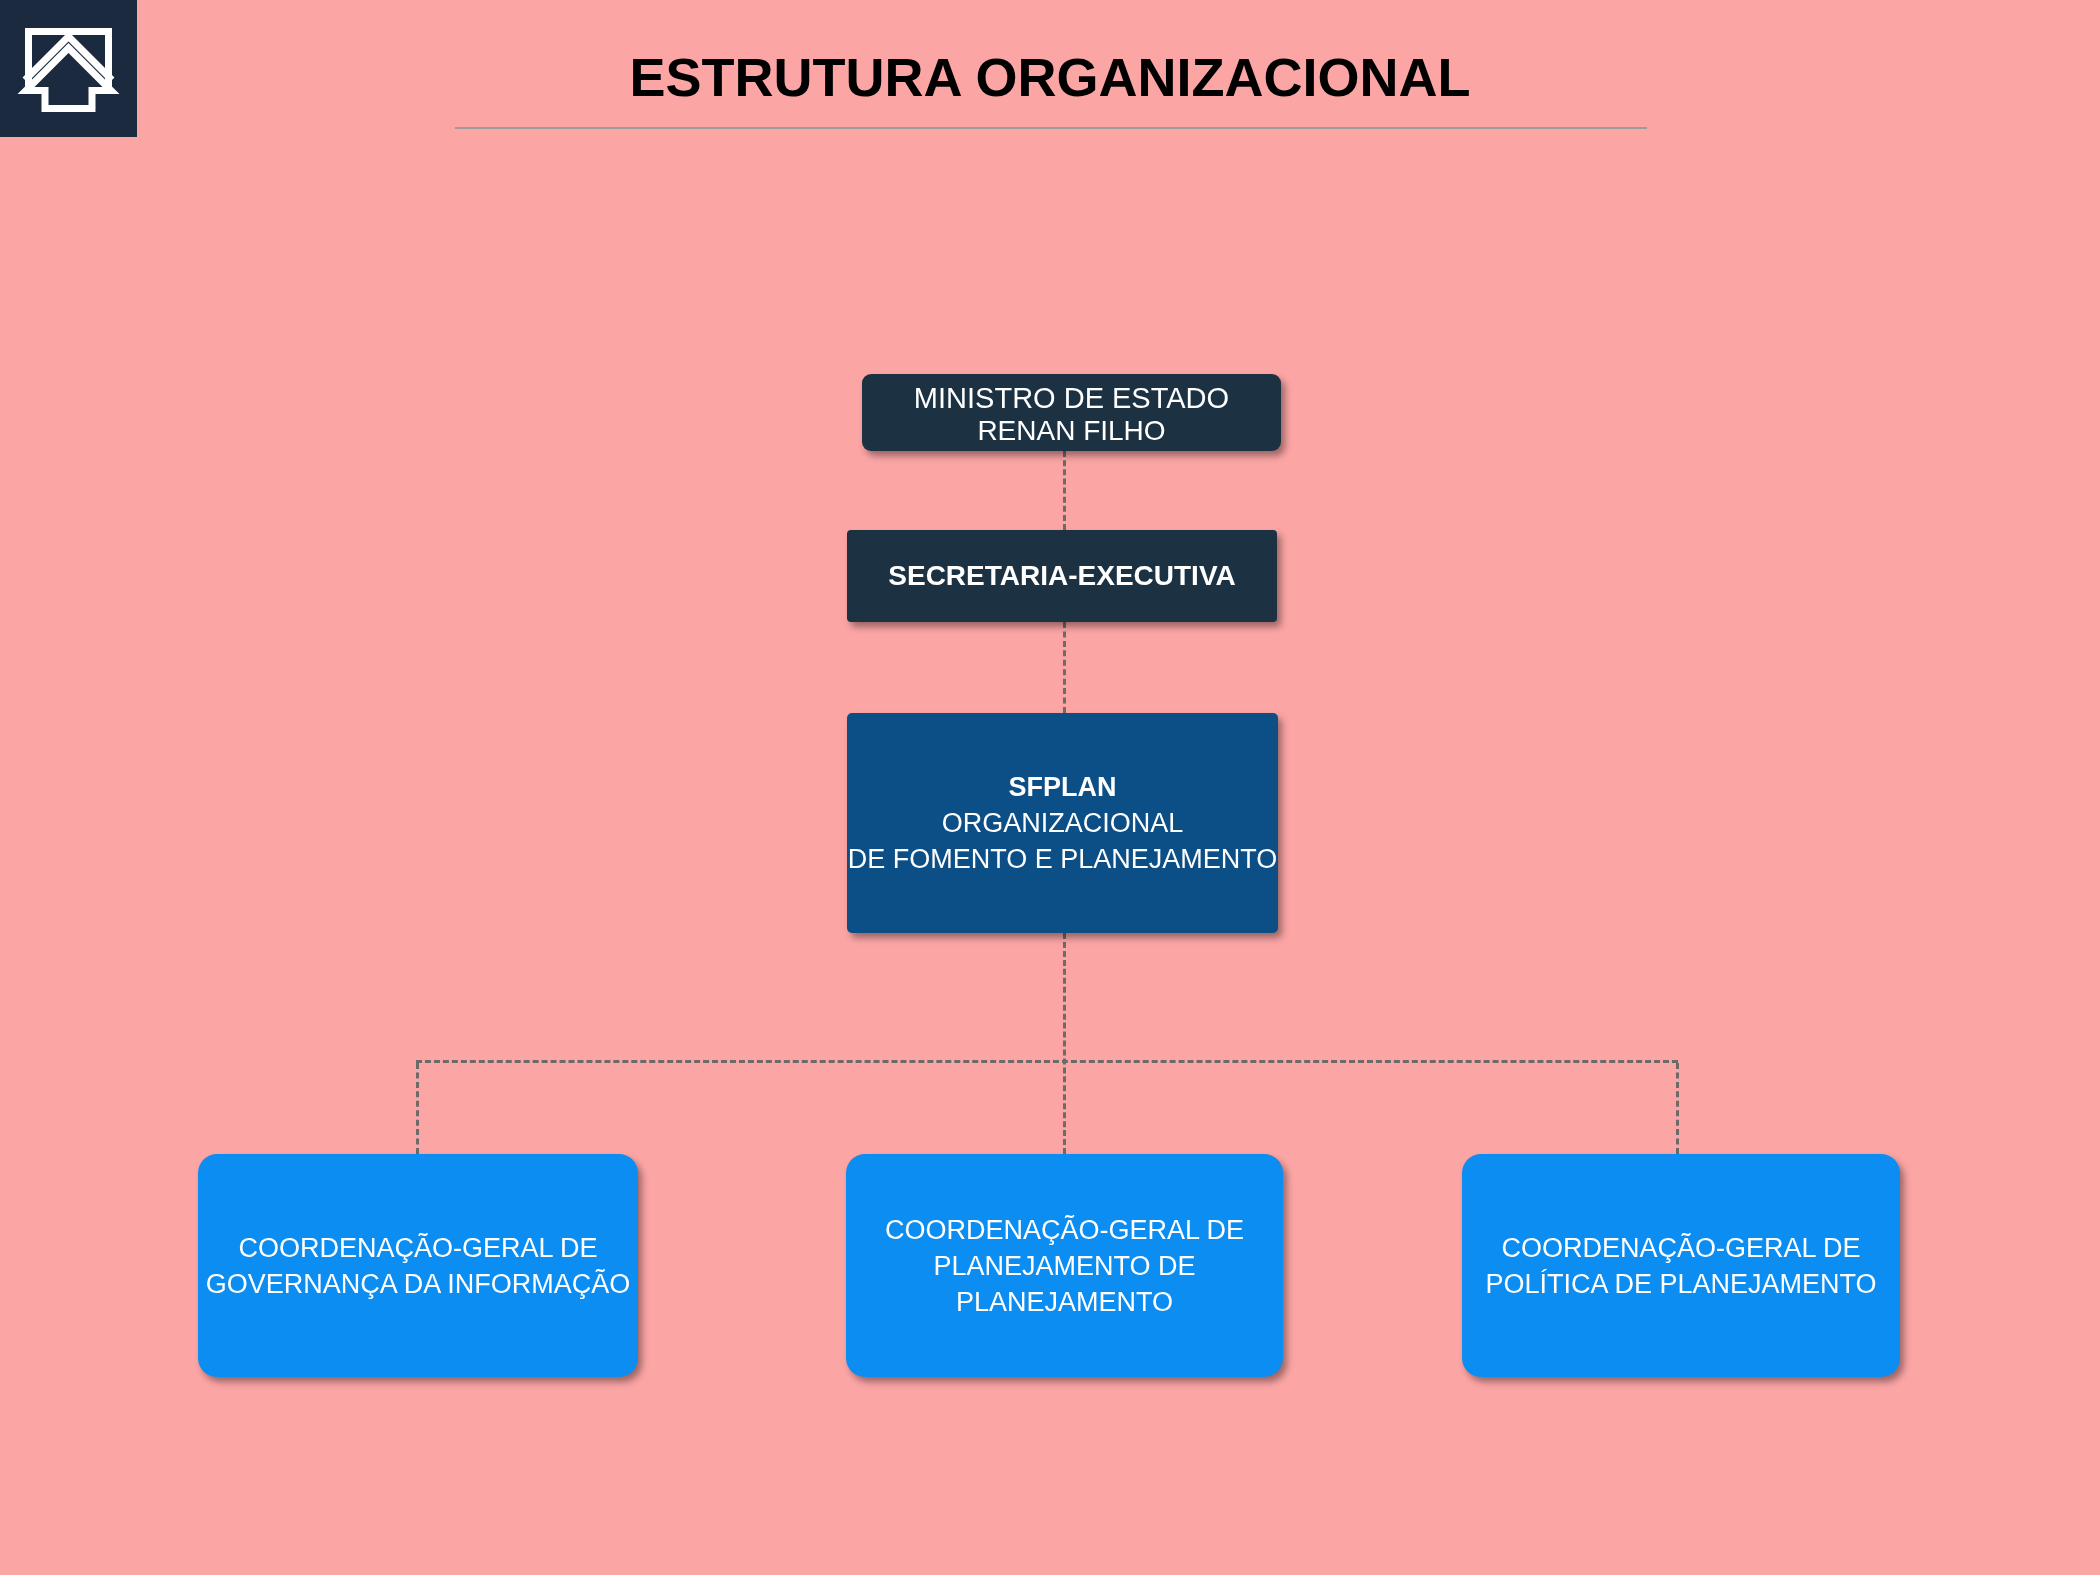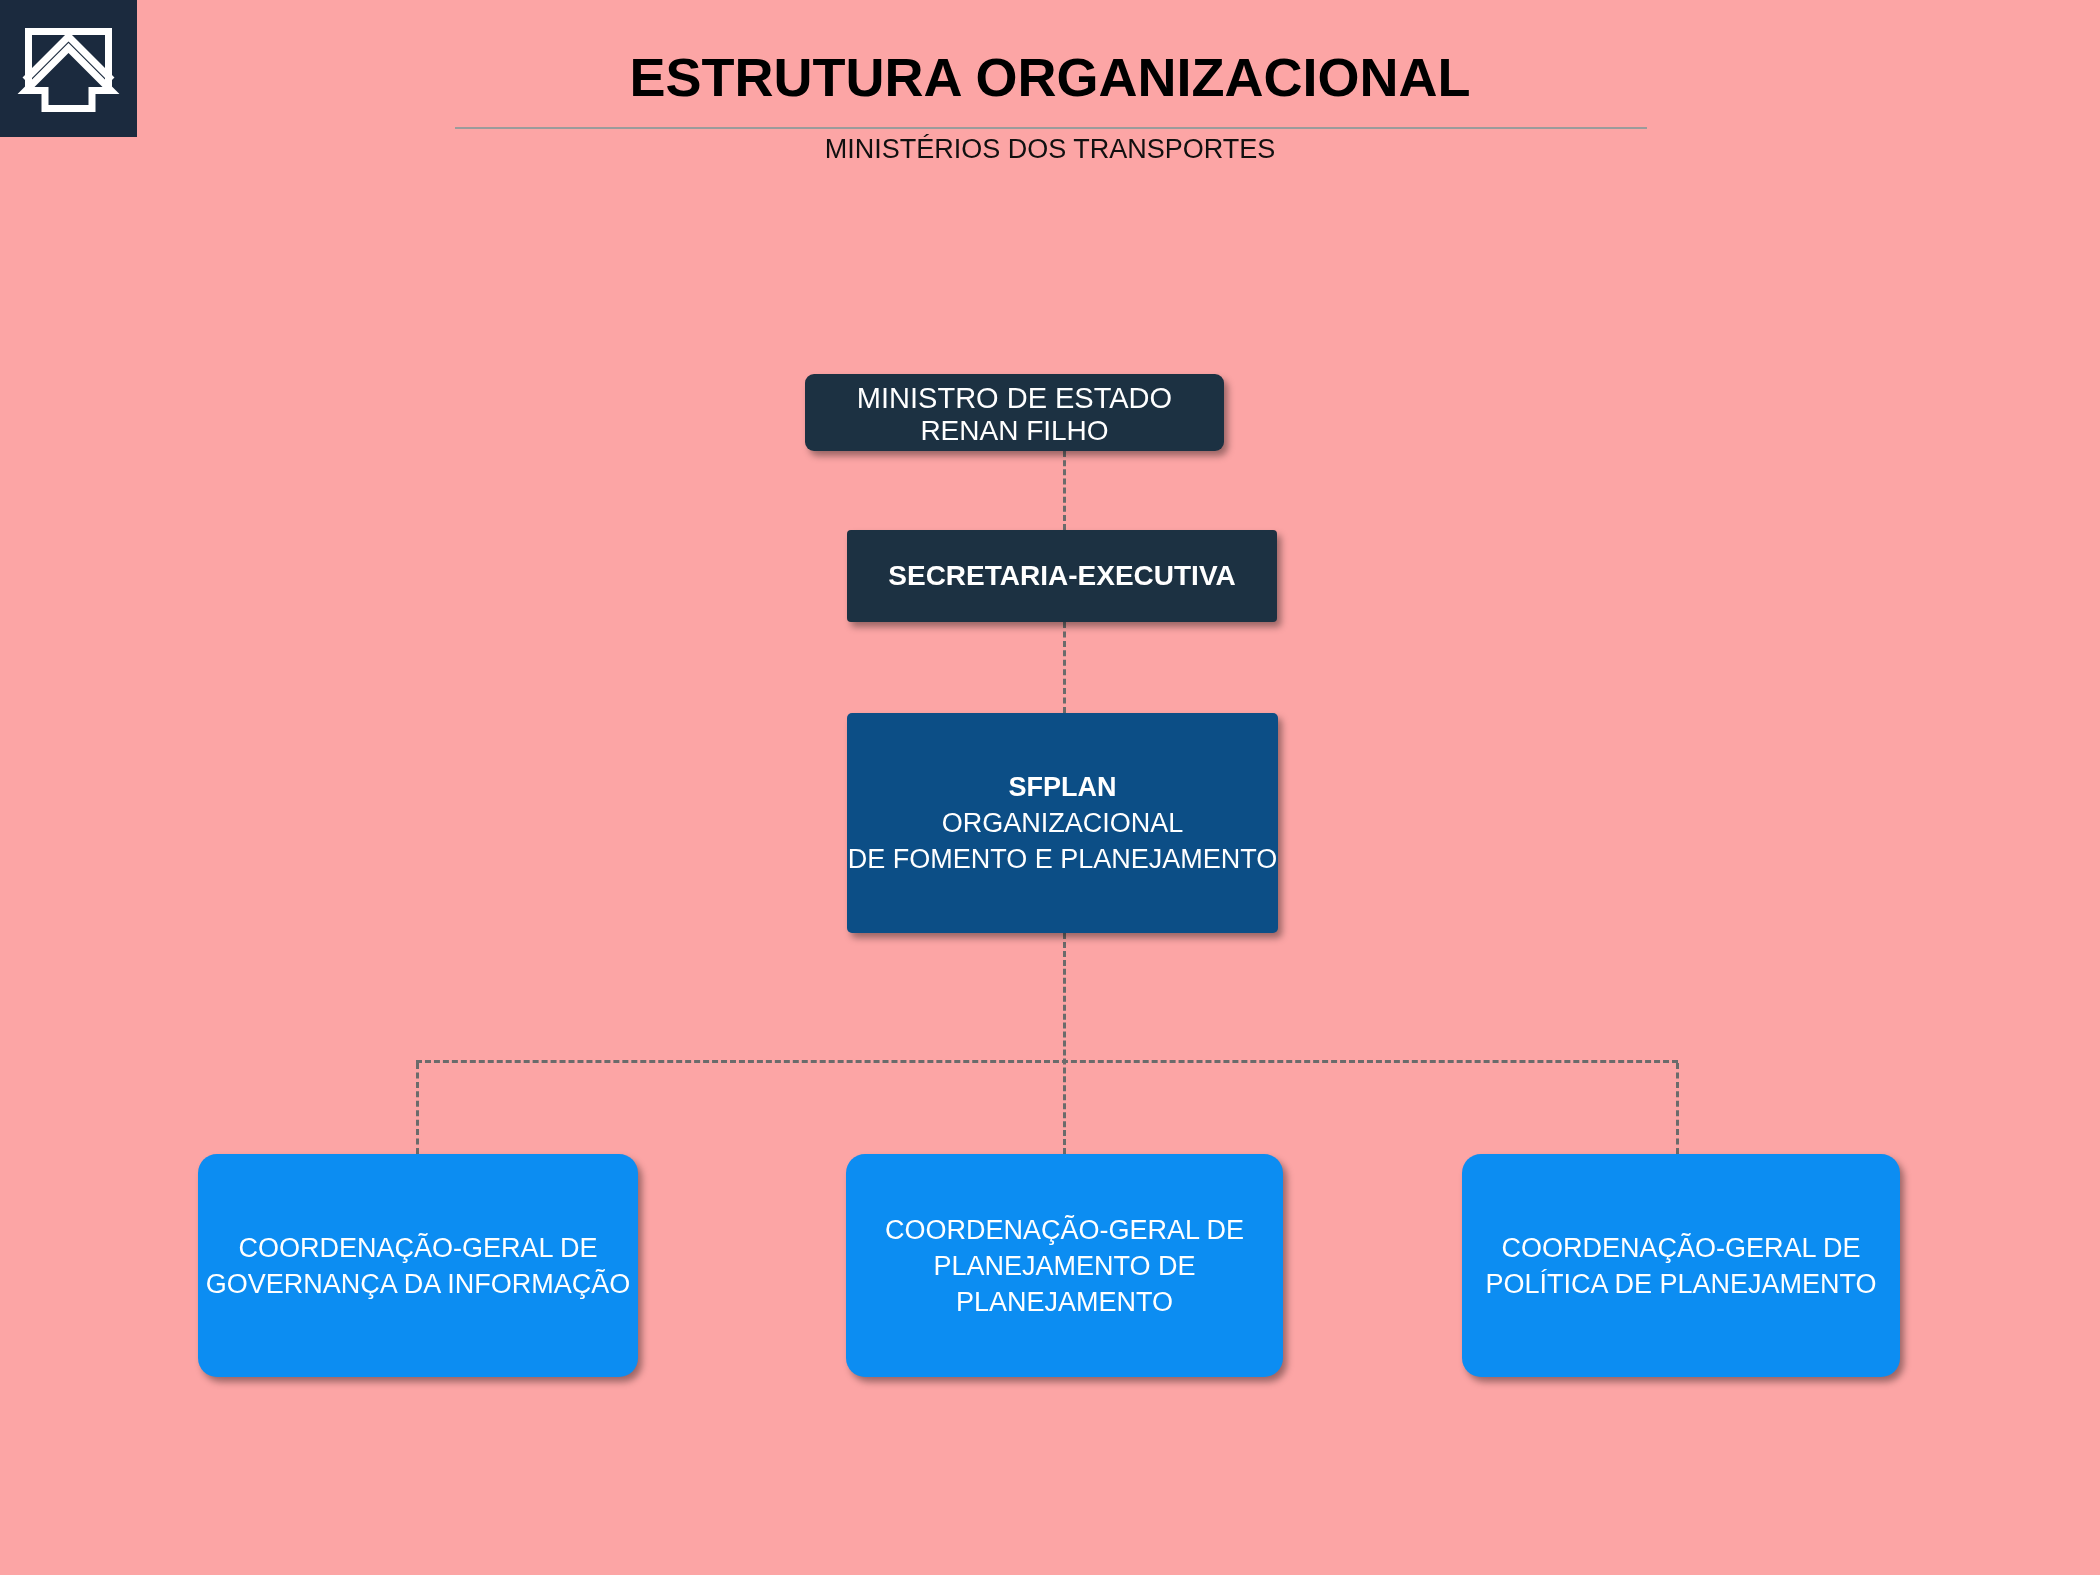--- a/index.html
+++ b/index.html
@@ -30,21 +30,21 @@
   
   .node{
     position:absolute;display:flex;flex-direction:column;align-items:center;
     justify-content:center;color:#ffffff;text-align:center;
     box-shadow:4px 5px 7px rgba(0,0,0,.38);
   }
   .node-dark{background:var(--navy,#1c3142);}
   .node-mid{background:var(--mid_blue,#0c4e86);}
   .node-bright{background:var(--bright_blue,#0c8df2);}
 
-  #node-ministro{left:805px;top:374px;width:419px;height:77px;border-radius:9px;}
+  #node-ministro{left:862px;top:374px;width:419px;height:77px;border-radius:9px;}
   #node-ministro .l-lg{font-size:29px;line-height:35px;}
   #node-ministro .l-sm{font-size:28px;line-height:29px;}
 
   #node-secretaria{left:847px;top:530px;width:430px;height:92px;border-radius:4px;
     font-weight:bold;font-size:28px;}
 
   #node-sfplan{left:847px;top:713px;width:431px;height:220px;border-radius:5px;
     font-size:27px;line-height:36px;}
   #node-sfplan .code{font-weight:bold;}
 
@@ -71,21 +71,20 @@
   <div class="logo">
     <svg viewBox="0 0 137 137" xmlns="http://www.w3.org/2000/svg">
       <rect x="28.5" y="31.5" width="80" height="55" fill="none" stroke="#ffffff" stroke-width="7"></rect>
       <path d="M68.5 48 L26 90.5 L45 90.5 L45 108.5 L92 108.5 L92 90.5 L111 90.5 Z" style="fill:var(--logo_navy,#1b2a3e)" stroke="#ffffff" stroke-width="7" stroke-linejoin="miter"></path>
       <path d="M25 80 L68.5 36.5 L112 80" fill="none" stroke="#ffffff" stroke-width="7" stroke-linejoin="miter"></path>
     </svg>
   </div>
 
   <div class="page-title">ESTRUTURA ORGANIZACIONAL</div>
   <div class="title-rule"></div>
-  <div class="page-subtitle">MINISTÉRIOS DOS TRANSPORTES</div>
 
   <div class="vline" id="conn-v1"></div>
   <div class="vline" id="conn-v2"></div>
   <div class="vline" id="conn-v3"></div>
   <div class="hline" id="conn-h"></div>
   <div class="vline" id="conn-sl"></div>
   <div class="vline" id="conn-sr"></div>
 
   <div class="node node-dark" id="node-ministro">
     <span class="l-lg">MINISTRO DE ESTADO</span>

